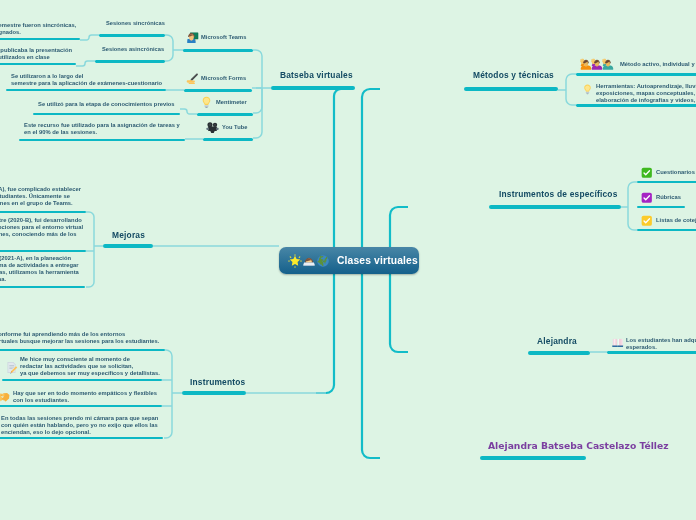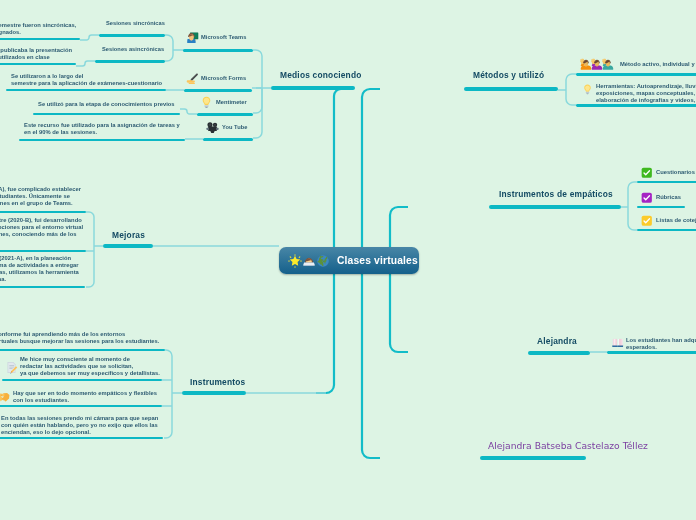--- a/index.html
+++ b/index.html
@@ -15,21 +15,21 @@
         border-radius:7px;color:#fff;font-weight:bold;font-size:10.3px;
         background:linear-gradient(180deg,#4886a6 0%,#14608b 100%);
         box-shadow:0 1px 2px rgba(0,0,0,.28);z-index:5;}
   .root .rtxt{margin-left:7px;white-space:nowrap;letter-spacing:.15px;}
 
   .bar{position:absolute;background:#0cb8c4;}
   .tx{position:absolute;white-space:pre;color:#2d5b72;}
   .main-lbl{font-weight:bold;font-size:8.4px;color:#134a63;letter-spacing:.2px;}
   .sub-lbl{font-weight:bold;font-size:5.7px;color:#2d5b72;letter-spacing:.04px;}
   .leaf-lbl{font-weight:bold;font-size:5.8px;color:#2d5b72;line-height:7px;letter-spacing:.02px;}
-  .author{font-family:"DejaVu Sans",sans-serif;font-size:9.2px;color:#7b3fa0;font-weight:normal;white-space:pre;}
+  .author{font-family:"DejaVu Sans",sans-serif;font-size:9.2px;color:#7b3fa0;font-weight:bold;white-space:pre;}
   .ico{display:inline-block;line-height:0;flex:0 0 auto;}
   .ico svg{display:block;width:100%;height:100%;}
   .rh1{color:#f4900c;}
   .rh2{color:#9b27b0;}
   .rh3{color:#3aa8a0;}
   .chk-g{color:#3fb91f;}
   .chk-p{color:#a524c4;}
   .chk-y{color:#fccb2c;}
 </style>
 </head>
@@ -97,27 +97,27 @@
           </svg>
         </span>
       <span class="ico" style="width:14px;height:14px">
           <svg viewBox="0 0 36 36">
             <use href="#sym-globe"></use>
           </svg>
         </span>
       <span class="rtxt">Clases virtuales</span>
     </div>
 
-    <div class="tx main-lbl" style="left:280px;top:70px">Medios conociendo</div>
+    <div class="tx main-lbl" style="left:280px;top:70px">Batseba virtuales</div>
     <div class="bar" style="left:271px;top:86px;width:84px;height:4px;border-radius:2px"></div>
 
-    <div class="tx main-lbl" style="left:473px;top:70px">Métodos y utilizó</div>
+    <div class="tx main-lbl" style="left:473px;top:70px">Métodos y técnicas</div>
     <div class="bar" style="left:464px;top:87px;width:94px;height:4px;border-radius:2px"></div>
 
-    <div class="tx main-lbl" style="left:499px;top:189px">Instrumentos de empáticos</div>
+    <div class="tx main-lbl" style="left:499px;top:189px">Instrumentos de específicos</div>
     <div class="bar" style="left:489px;top:205px;width:132px;height:4px;border-radius:2px"></div>
 
     <div class="tx main-lbl" style="left:537px;top:336px">Alejandra</div>
     <div class="bar" style="left:528px;top:351px;width:62px;height:4px;border-radius:2px"></div>
 
     <div class="tx main-lbl" style="left:190px;top:377px">Instrumentos</div>
     <div class="bar" style="left:182px;top:391px;width:64px;height:4px;border-radius:2px"></div>
 
     <div class="tx main-lbl" style="left:112px;top:230px">Mejoras</div>
     <div class="bar" style="left:103px;top:244px;width:50px;height:4px;border-radius:2px"></div>

